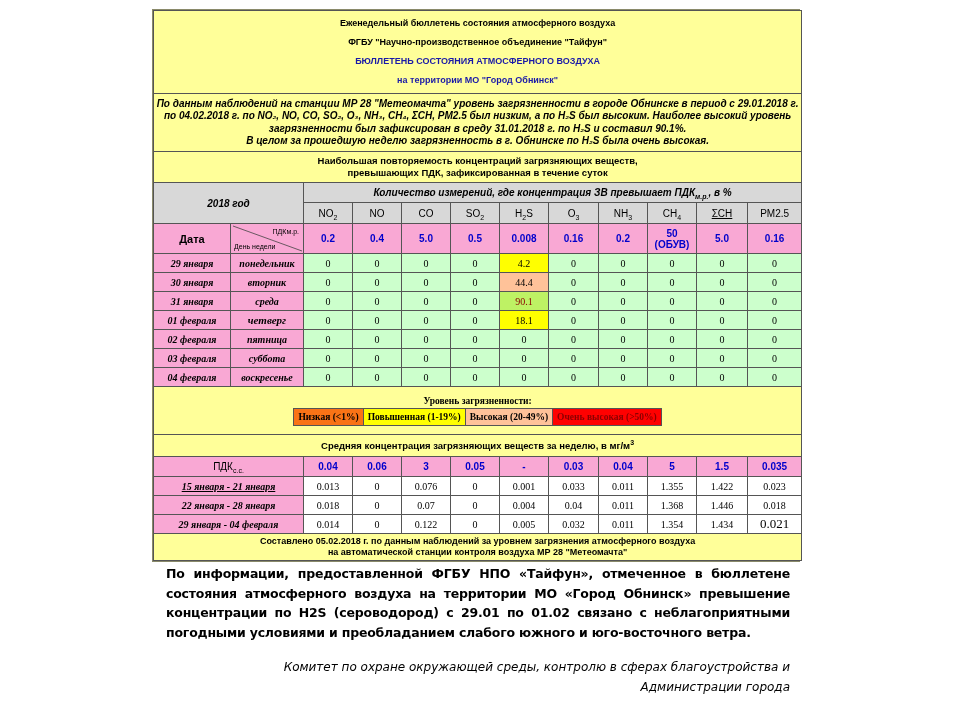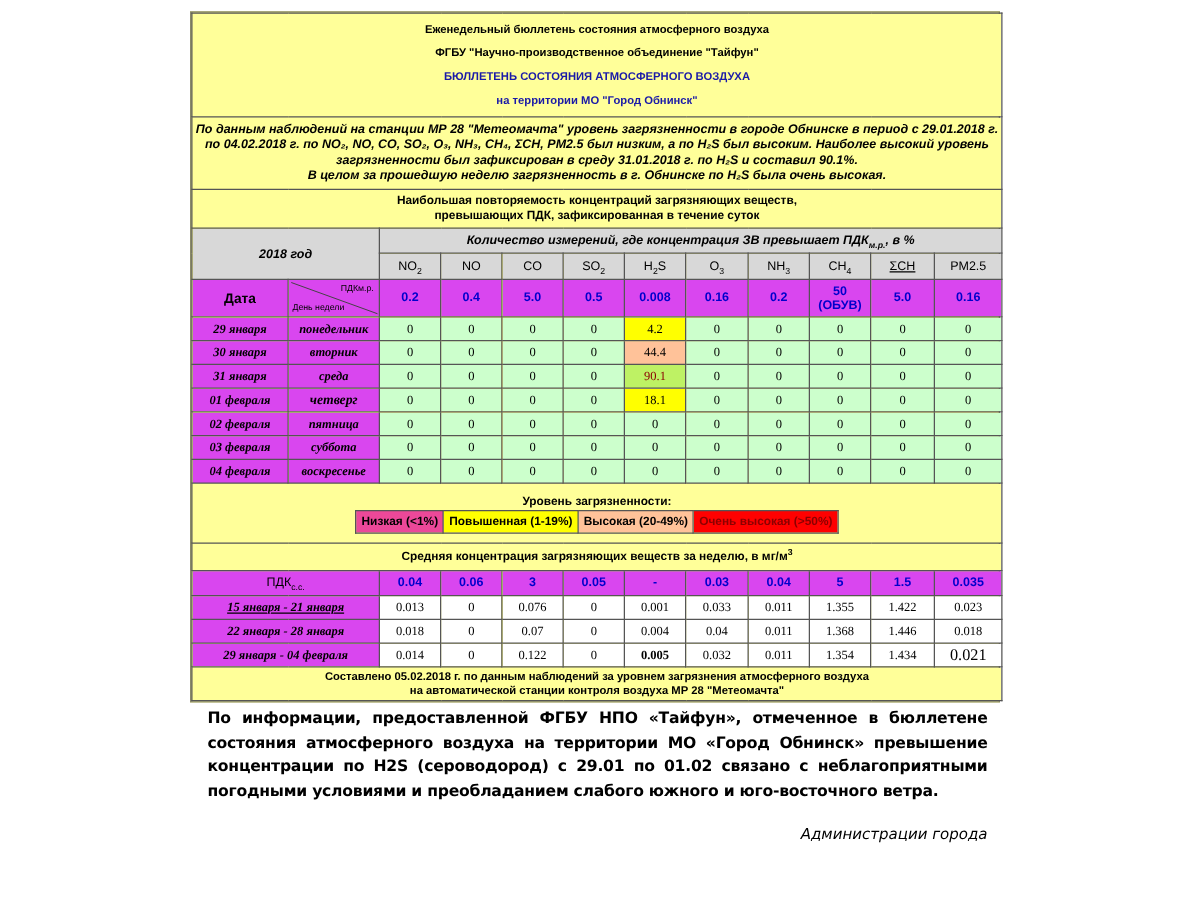--- a/index.html
+++ b/index.html
@@ -2,37 +2,37 @@
 <html><head>
 <meta charset="utf-8">
 <style>
   html, body { margin: 0; padding: 0; }
   body { width: 960px; height: 720px; background: #ffffff; position: relative; overflow: hidden; font-family: "Liberation Sans", sans-serif; }
   .bulletin { position: absolute; left: 152px; top: 9px; width: 648px; border: 1px solid #8a8a6a; background: #ffff99; box-sizing: border-box; }
   table.grid { border-collapse: collapse; width: 100%; table-layout: fixed; }
   table.grid td { border: 1px solid #555; padding: 0; text-align: center; vertical-align: middle; font-size: 10px; color: #000; overflow: hidden; white-space: nowrap; }
   .yellow { background: #ffff99; }
   .grey { background: #d8d8d8; }
-  .cyan { background: #d946ef; }
+  .cyan { background: #f9a8d4; }
   .green { background: #ccffcc; }
   .c-elev { background: #ffff00; }
   .c-high { background: #ffc299; }
   .c-vhigh { background: #bef264; color: #8b0000 !important; }
   .bold { font-weight: bold; }
   .ital { font-style: italic; }
   .blue { color: #0000cc !important; font-weight: bold; }
   .serif { font-family: "Liberation Serif", serif; }
   .hdr-line { font-size: 9px; font-weight: bold; line-height: 19px; text-align: center; }
   .hdr-line.blue2 { color: #1a1aa8; }
   .para { font-size: 9.5px; font-style: italic; font-weight: bold; line-height: 12.5px; text-align: center; padding: 4px 4px 3px 4px; white-space: normal !important; }
   .diag { position: relative; height: 29px; }
   .diag svg { position: absolute; left: 0; top: 0; }
   .diag .tr { position: absolute; right: 4px; top: 4px; font-size: 7px; }
   .diag .bl { position: absolute; left: 3px; bottom: 3px; font-size: 7px; }
-  .legend-wrap { padding: 3px 0 14px 0; }
+  .legend-wrap { padding: 3px 0 14px 0; font-family: Liberation Serif, serif; }
   .legend-title { font-size: 9.5px; font-weight: bold; line-height: 13px; }
   table.legend { border-collapse: collapse; margin: 0 auto; }
   table.legend td { border: 1px solid #555; font-size: 9.5px; font-weight: bold; padding: 3px 4px; }
   .note { position: absolute; left: 166px; top: 564px; width: 624px; font-size: 12.5px; font-weight: bold; line-height: 19.5px; text-align: justify; font-family: "DejaVu Sans", sans-serif; letter-spacing: -0.2px; color: #000; }
   .sign { position: absolute; left: 200px; top: 657px; width: 590px; text-align: right; font-size: 12px; font-style: italic; line-height: 20px; font-family: "DejaVu Sans", sans-serif; color: #000; }
   sub { font-size: 7px; vertical-align: sub; line-height: 0; }
   sup { font-size: 7px; vertical-align: super; line-height: 0; }
 </style>
 </head>
 <body>
@@ -213,21 +213,21 @@
           <td class="green serif" style="font-size: 10px;">0</td>
         </tr>
       </tbody>
     <tbody>
       <tr style="height:48px">
         <td colspan="12" class="yellow legend-wrap">
           <div class="legend-title">Уровень загрязненности:</div>
           <table class="legend">
               <tbody>
                 <tr id="legend-items">
-                  <td style="background: #ec4899;">Низкая (&lt;1%)</td>
+                  <td style="background: #f97316;">Низкая (&lt;1%)</td>
                   <td style="background: rgb(255, 255, 0);">Повышенная (1-19%)</td>
                   <td style="background: rgb(255, 194, 153);">Высокая (20-49%)</td>
                   <td style="background: rgb(255, 0, 0); color: rgb(139, 0, 0);">Очень высокая (&gt;50%)</td>
                 </tr>
               </tbody>
             </table>
         </td>
       </tr>
       <tr style="height:22px">
         <td colspan="12" class="yellow bold" style="font-size:9.5px;"><span>Средняя концентрация загрязняющих веществ за неделю, в мг/м</span><sup>3</sup></td>
@@ -272,21 +272,21 @@
           <td class="serif" style="background: rgb(255, 255, 255); font-size: 10px;">1.368</td>
           <td class="serif" style="background: rgb(255, 255, 255); font-size: 10px;">1.446</td>
           <td class="serif" style="background: rgb(255, 255, 255); font-size: 10px;">0.018</td>
         </tr>
         <tr style="height: 19px;">
           <td class="cyan ital bold serif" colspan="2" style="font-size: 10px;">29 января - 04 февраля</td>
           <td class="serif" style="background: rgb(255, 255, 255); font-size: 10px;">0.014</td>
           <td class="serif" style="background: rgb(255, 255, 255); font-size: 10px;">0</td>
           <td class="serif" style="background: rgb(255, 255, 255); font-size: 10px;">0.122</td>
           <td class="serif" style="background: rgb(255, 255, 255); font-size: 10px;">0</td>
-          <td class="serif" style="background: rgb(255, 255, 255); font-size: 10px; font-weight: bold;">0.005</td>
+          <td class="serif" style="background: rgb(255, 255, 255); font-size: 10px;">0.005</td>
           <td class="serif" style="background: rgb(255, 255, 255); font-size: 10px;">0.032</td>
           <td class="serif" style="background: rgb(255, 255, 255); font-size: 10px;">0.011</td>
           <td class="serif" style="background: rgb(255, 255, 255); font-size: 10px;">1.354</td>
           <td class="serif" style="background: rgb(255, 255, 255); font-size: 10px;">1.434</td>
           <td class="serif" style="background: rgb(255, 255, 255); font-size: 13px;">0.021</td>
         </tr>
       </tbody>
     <tbody>
       <tr style="height:27px">
         <td colspan="12" class="yellow bold" style="font-size:9px;line-height:11px;">
@@ -294,14 +294,15 @@
           <div>на автоматической станции контроля воздуха МР 28 "Метеомачта"</div>
         </td>
       </tr>
     </tbody>
   </table>
 </div>
 
 <div class="note">По информации, предоставленной ФГБУ НПО «Тайфун», отмеченное в бюллетене состояния атмосферного воздуха на территории МО «Город Обнинск» превышение концентрации по H2S (сероводород) с 29.01 по 01.02 связано с неблагоприятными погодными условиями и преобладанием слабого южного и юго-восточного ветра.</div>
 
 <div class="sign">
+  <div>Комитет по охране окружающей среды, контролю в сферах благоустройства и</div>
   <div>Администрации города</div>
 </div>
 
 </body></html>

